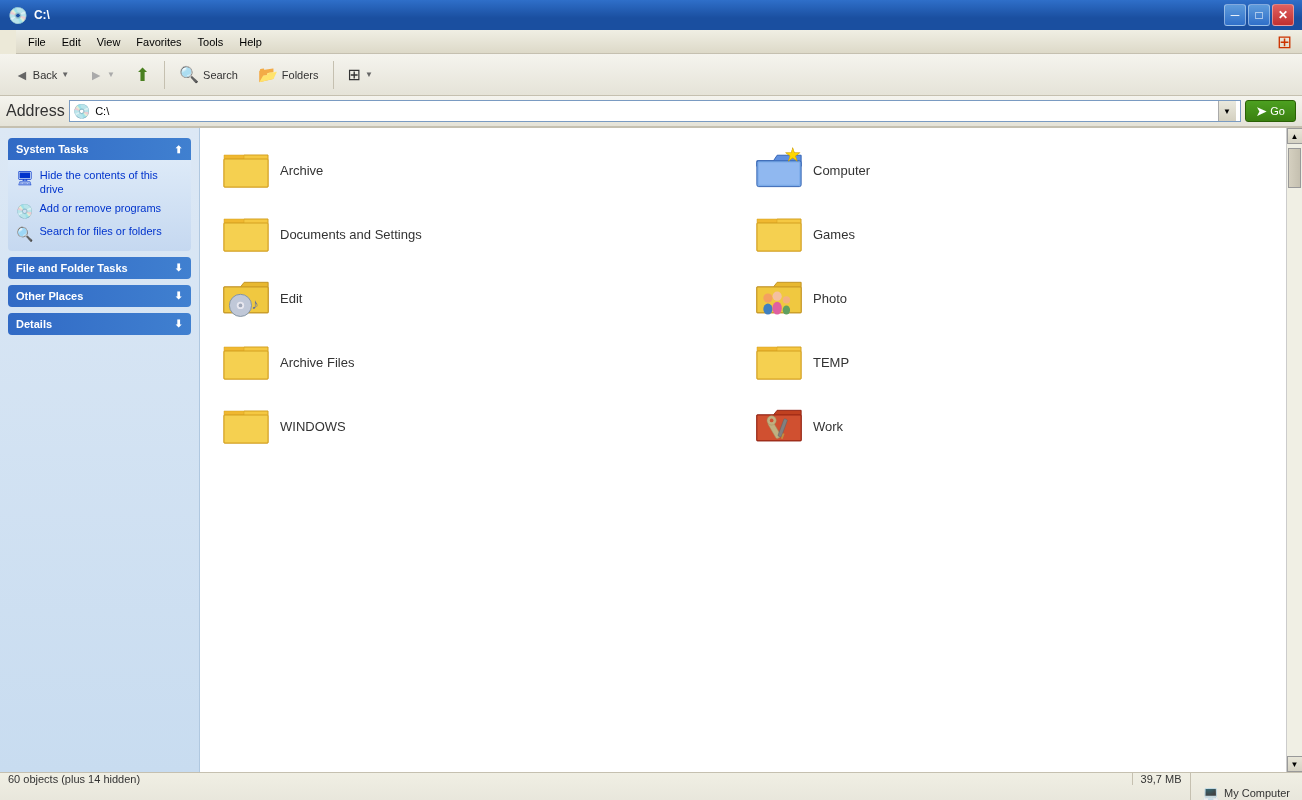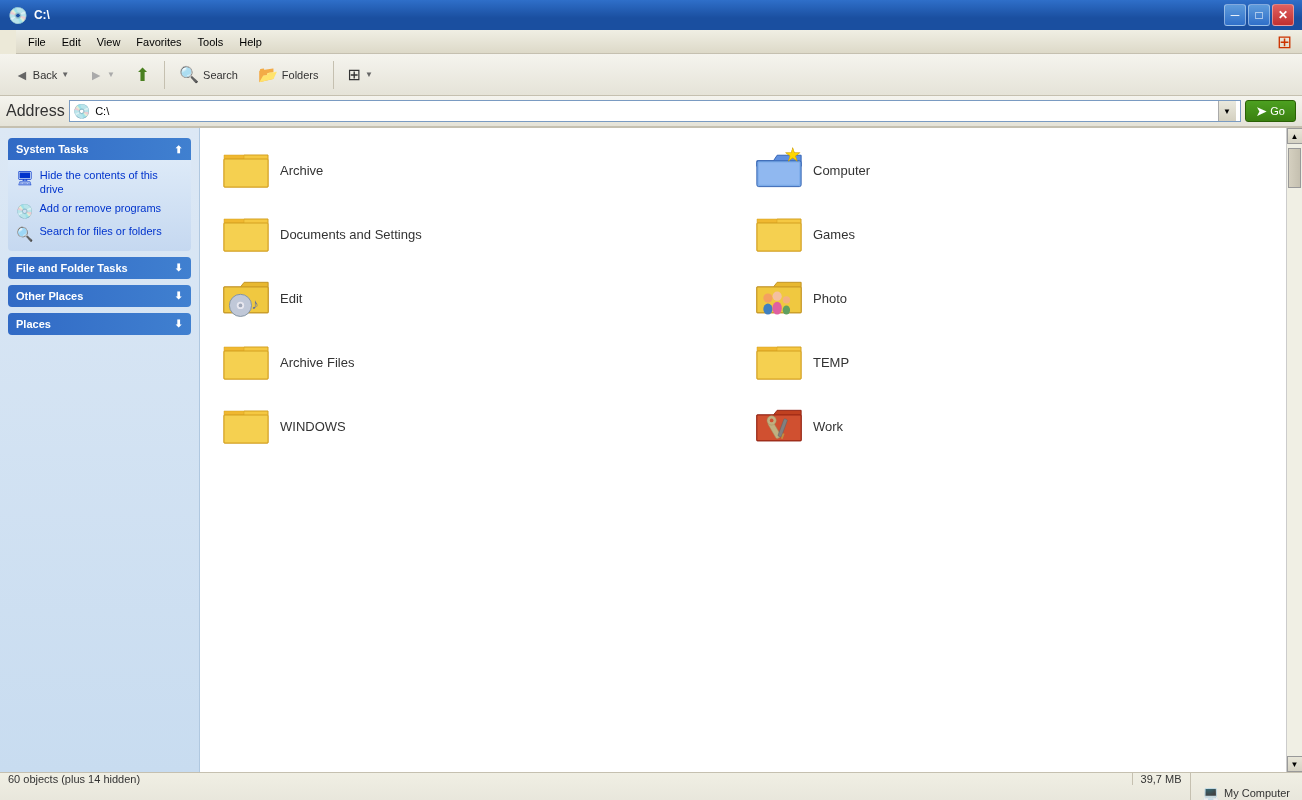--- a/index.html
+++ b/index.html
@@ -426,21 +426,21 @@
 
     <div class="panel-section">
       <div class="panel-header">
         <span>Other Places</span>
         <span class="panel-header-chevron">⬇</span>
       </div>
     </div>
 
     <div class="panel-section">
       <div class="panel-header">
-        <span>Places</span>
+        <span>Details</span>
         <span class="panel-header-chevron">⬇</span>
       </div>
     </div>
   </div>
 
   <div id="right-content">
     <div id="files-grid">
 
       <div class="file-item">
         <div class="file-icon">

